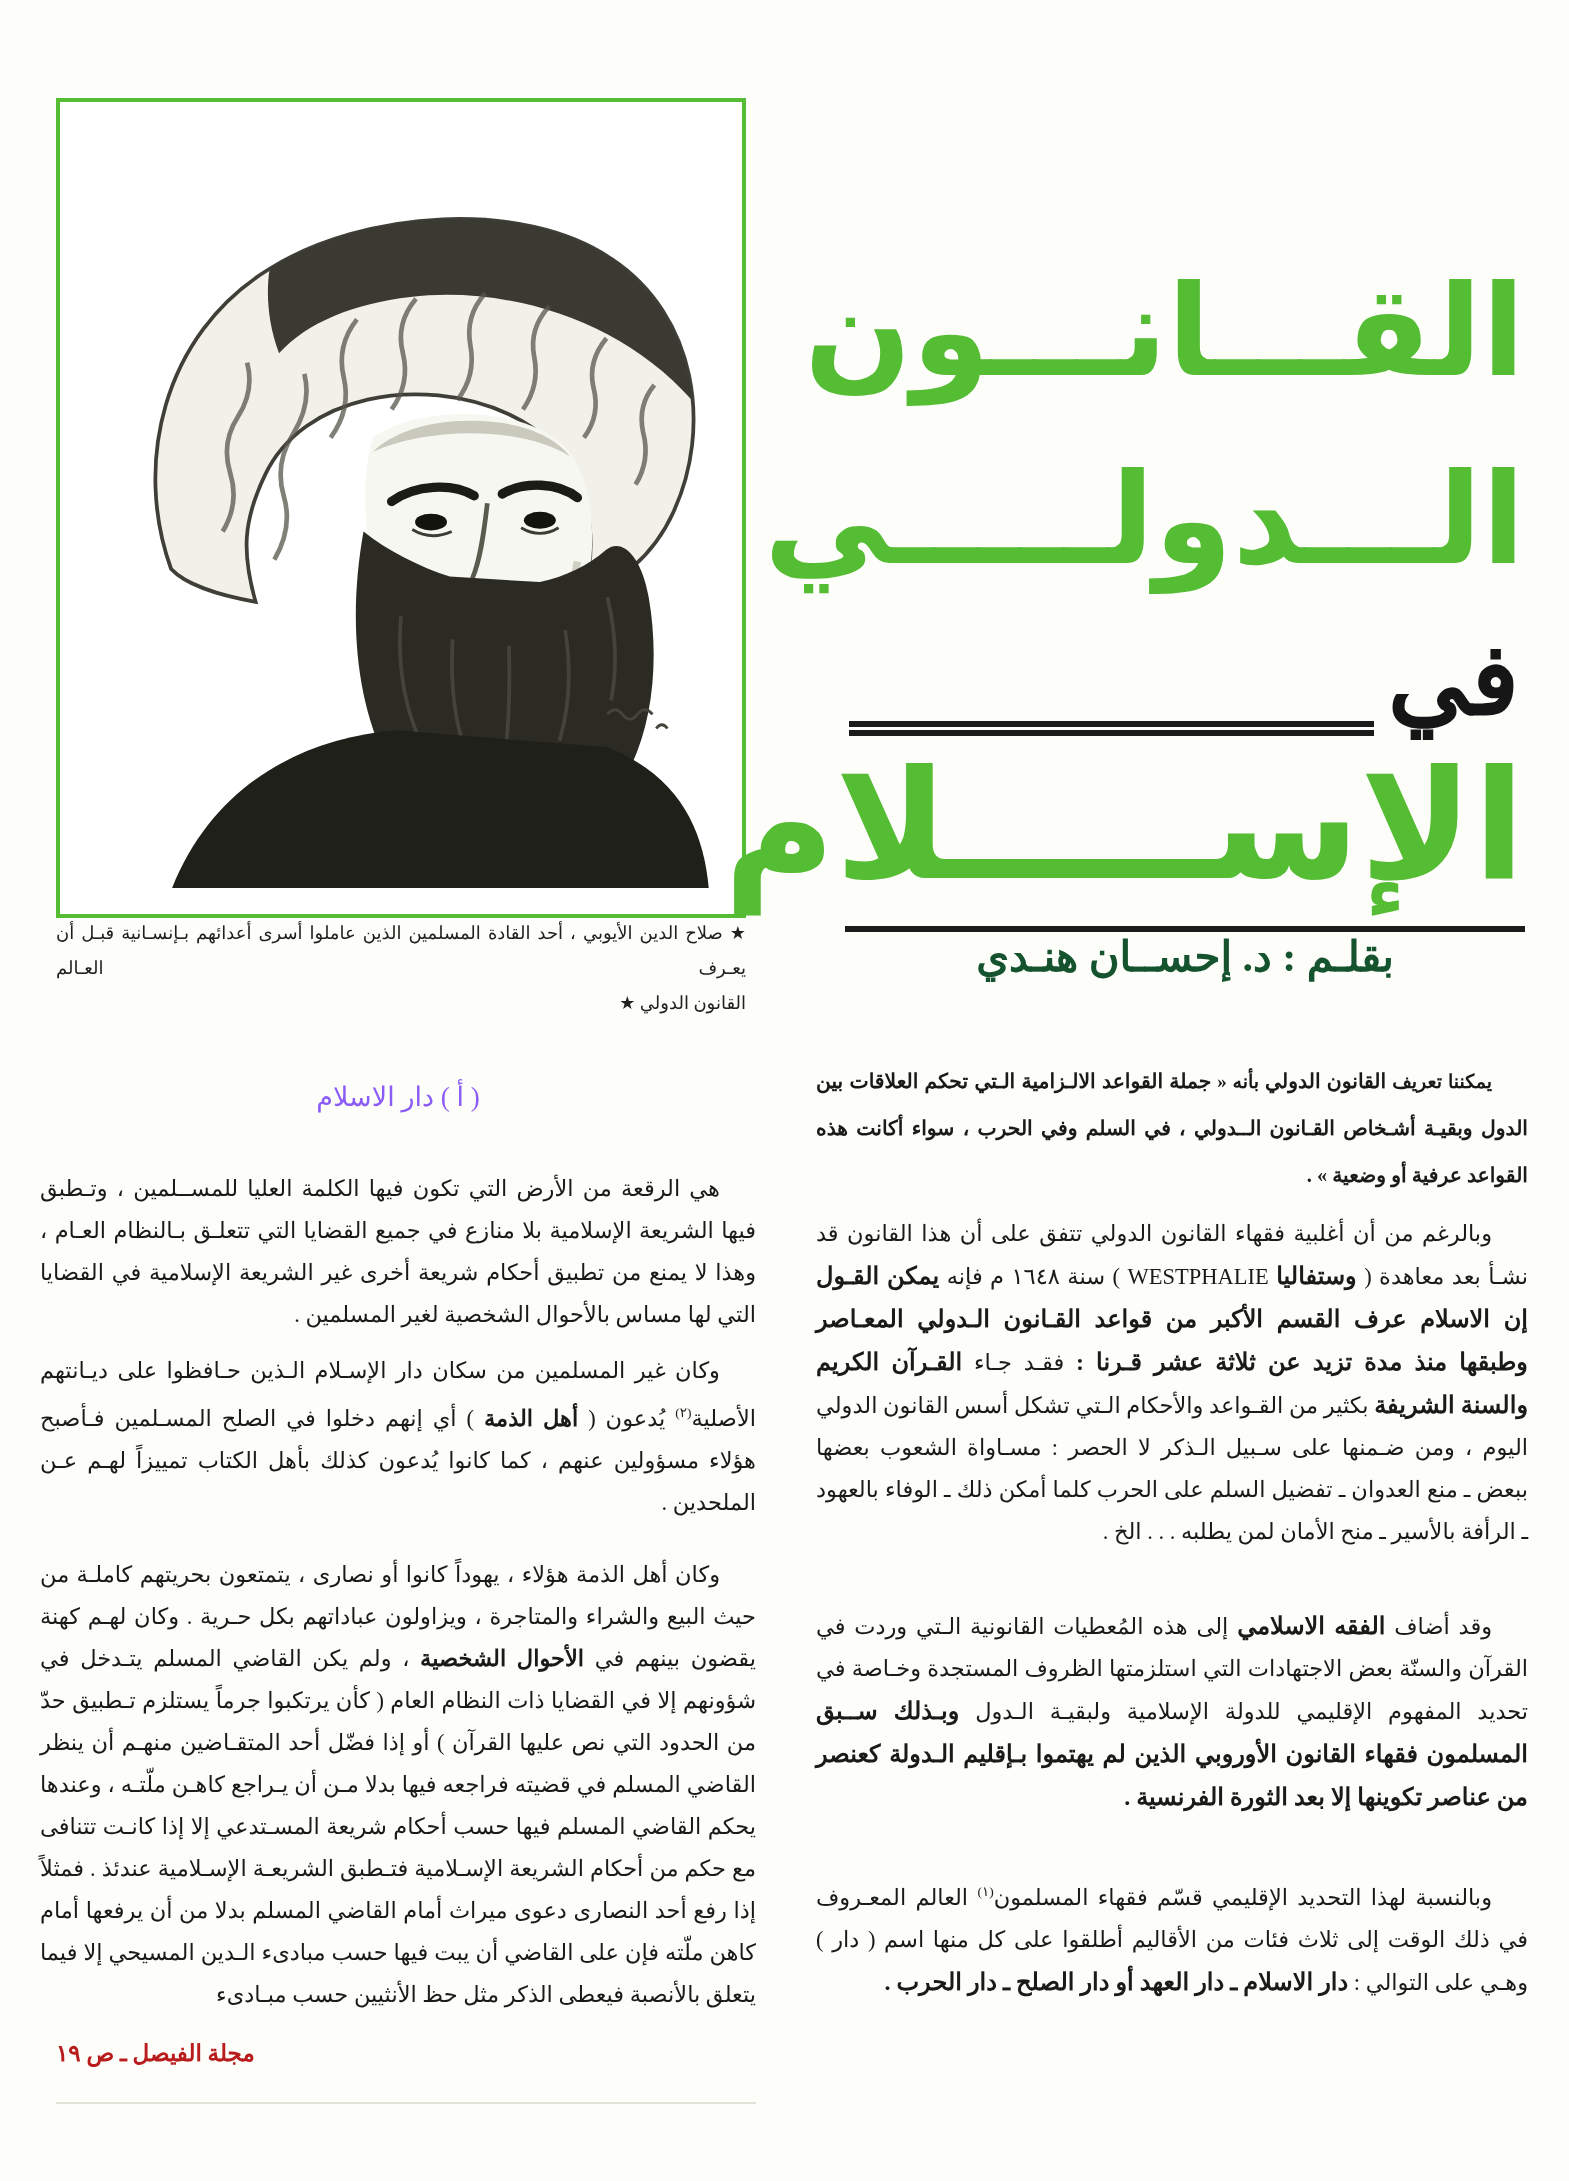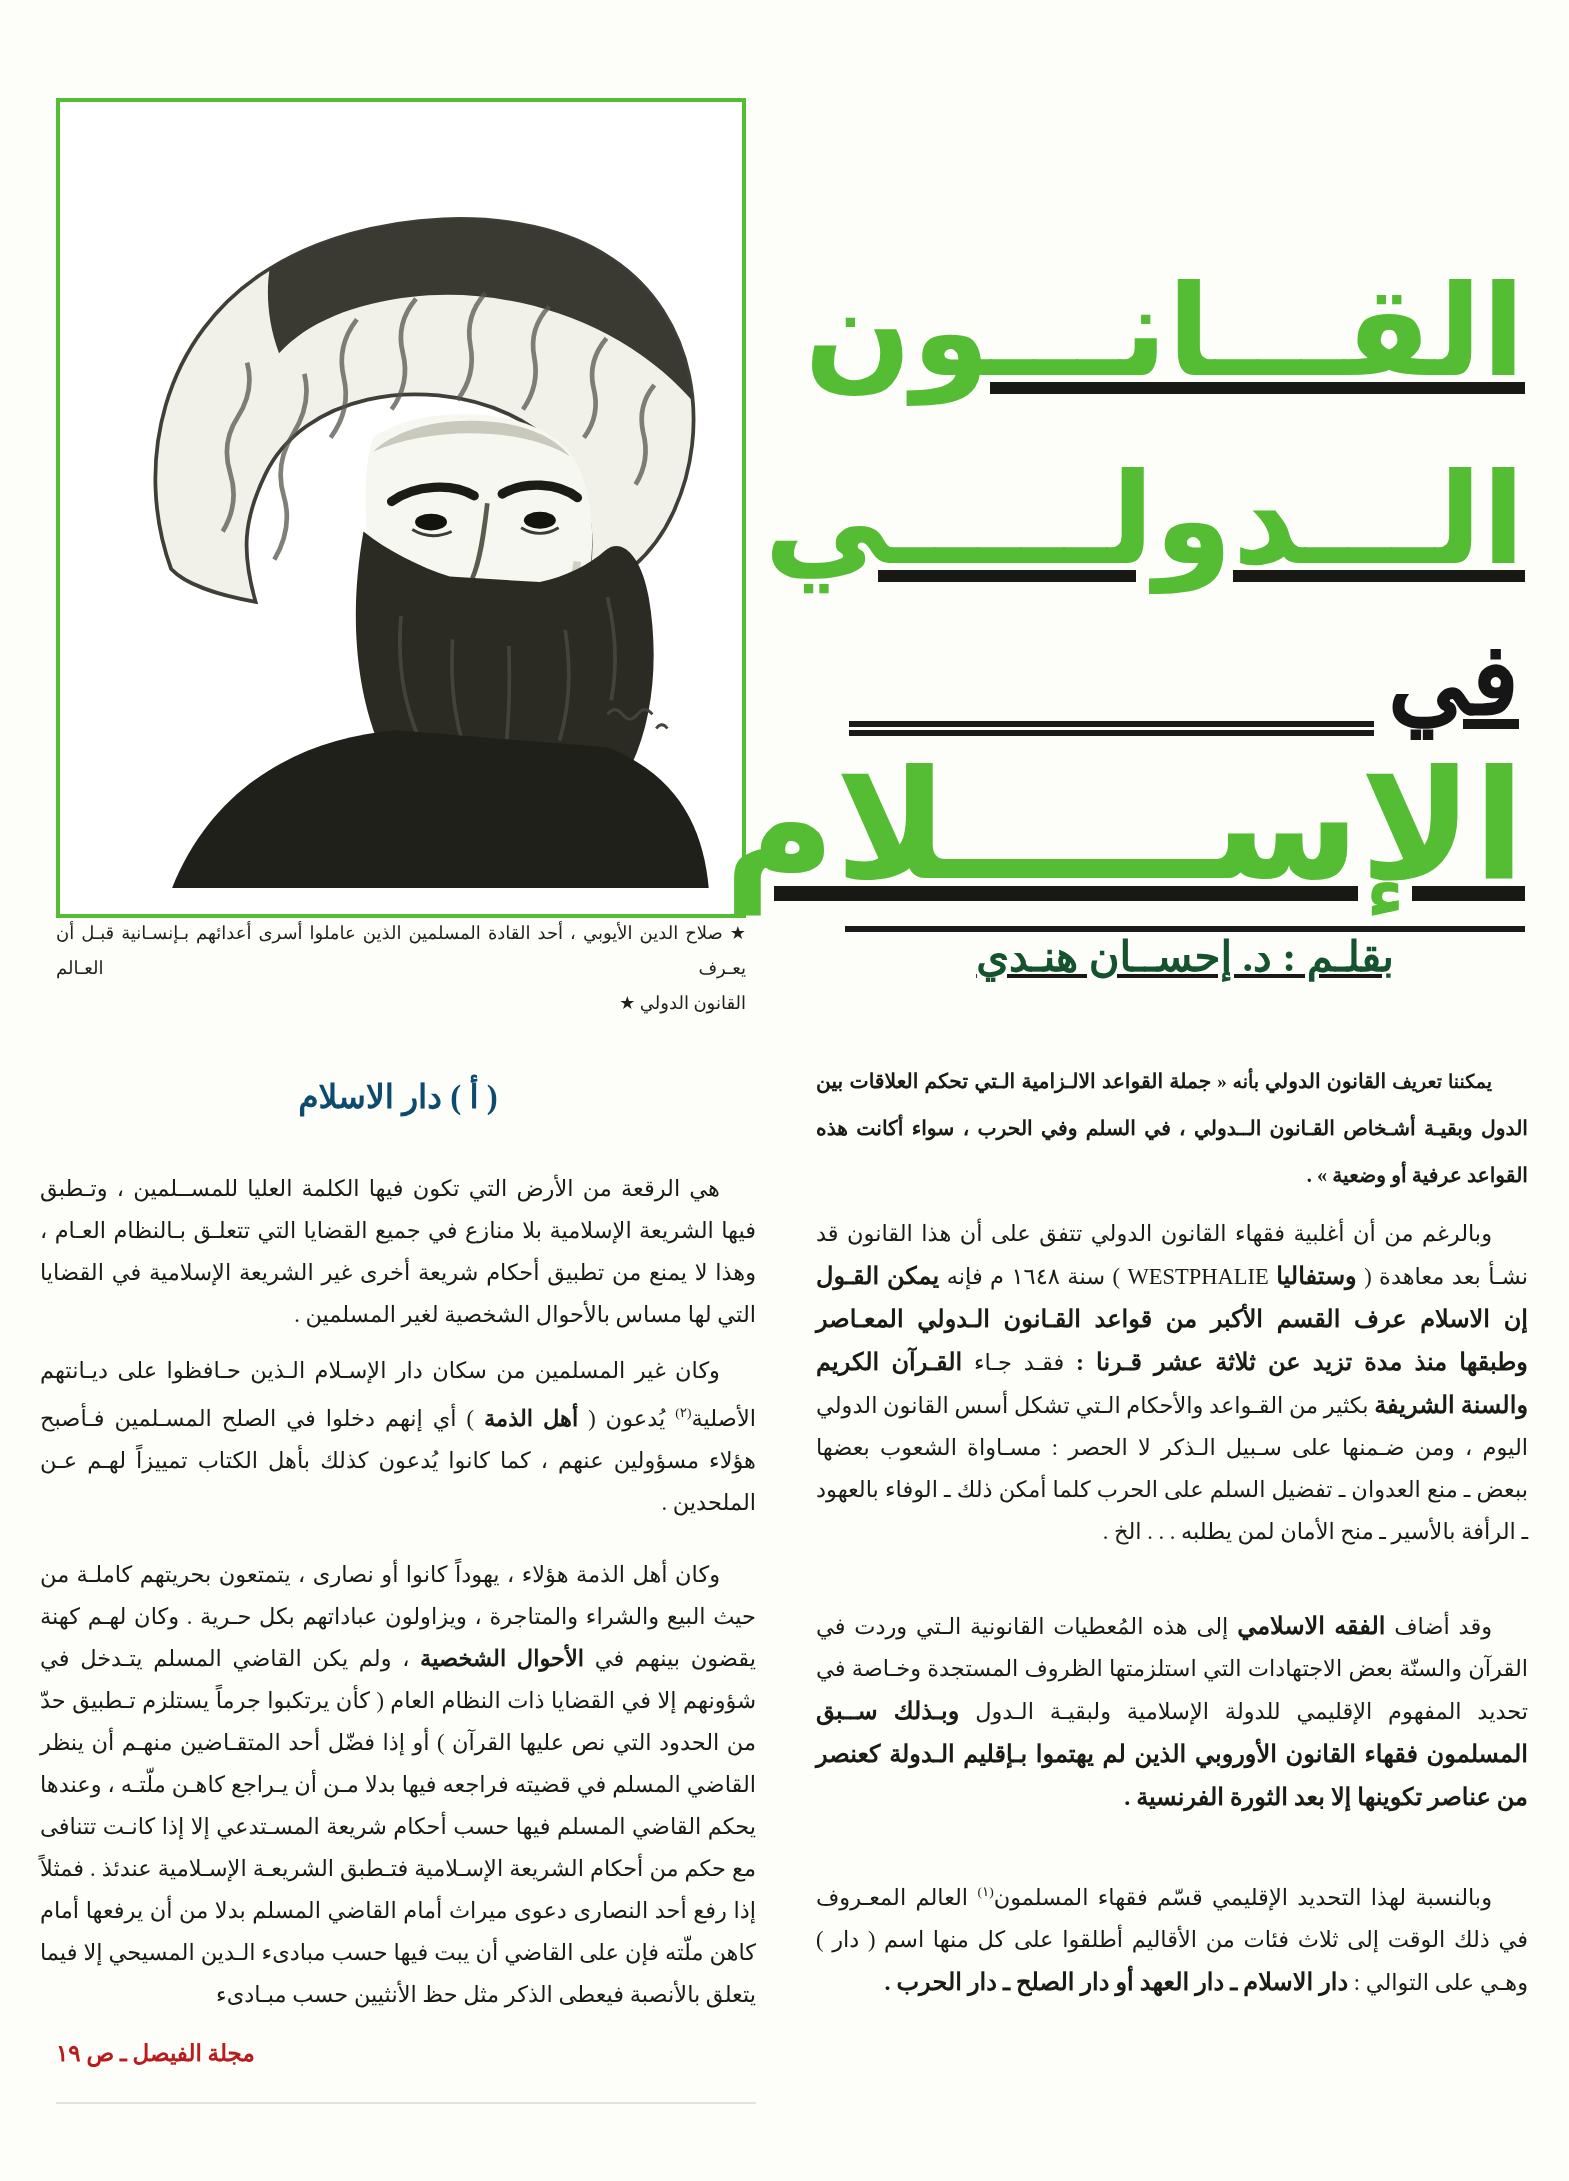--- a/index.html
+++ b/index.html
@@ -19,21 +19,20 @@
   .caption{
     position:absolute; left:56px; top:916px; width:690px;
     direction:rtl; font-size:18px; line-height:35px; color:#20201c;
   }
   .cap1{text-align:justify; text-align-last:justify;}
   .cap2{text-align:right;}
   
   .titleblock{
     position:absolute; left:845px; top:238px; width:680px; direction:rtl;
     font-family:"DejaVu Sans","Liberation Sans",sans-serif;
-    text-decoration:underline;
   }
   .t1{
     color:var(--green); font-size:126px; font-weight:800; line-height:188px;
     text-align:center; white-space:nowrap;
   }
   .firow{display:flex; direction:rtl; align-items:flex-end; height:118px; margin-top:4px;}
   .fi{
     font-family:"Liberation Serif","DejaVu Serif",serif;
     font-size:100px; font-weight:700; line-height:110px; color:#161616;
     padding-right:6px;
@@ -52,22 +51,22 @@
     font-size:42px; font-weight:700; text-align:center; color:#14532d;
   }
   
   .col{
     position:absolute; direction:rtl; text-align:justify;
     font-size:22.5px; line-height:42px; color:#1a1a17;
   }
   .col-right{left:816px; top:1058px; width:712px;}
   .col-left{left:40px; top:1062px; width:716px;}
   .heading{
-    font-size:33px; font-weight:bold; text-align:center;
-    margin:14px 0 50px 0; color:#0c4a6e;
+    font-size:27px; font-weight:normal; text-align:center;
+    margin:14px 0 50px 0; color:#8b5cf6;
   }
   .para{margin:0 0 14px 0; text-indent:36px;}
   .para.lead{font-size:19px; font-weight:bold; line-height:46px;}
   .para.gap-lg{margin-top:52px;}
   .para.gap-md{margin-top:30px;}
   .col .b{font-weight:bold;}
   .col-right .b{font-size:1.07em;}
   .sup{font-size:0.6em; vertical-align:super;}
   
   .footer{

